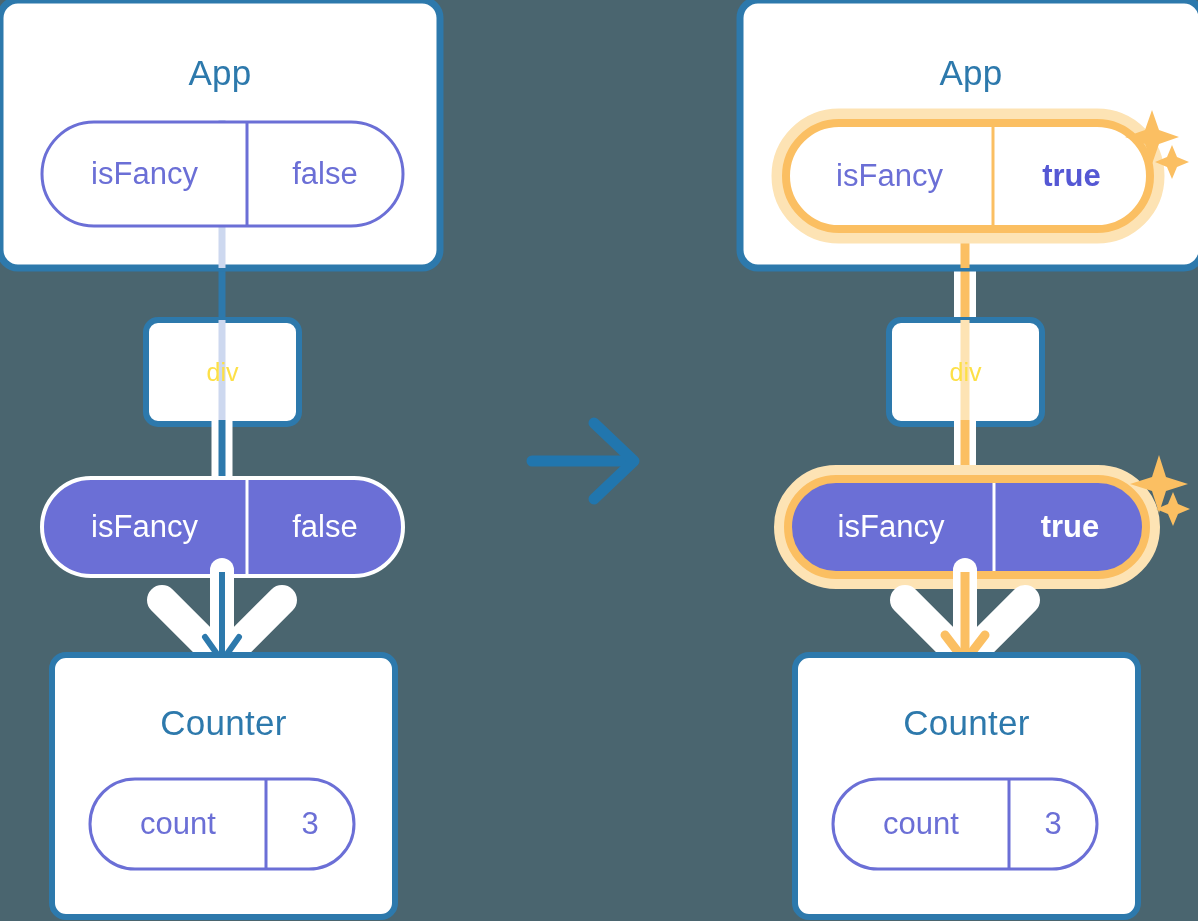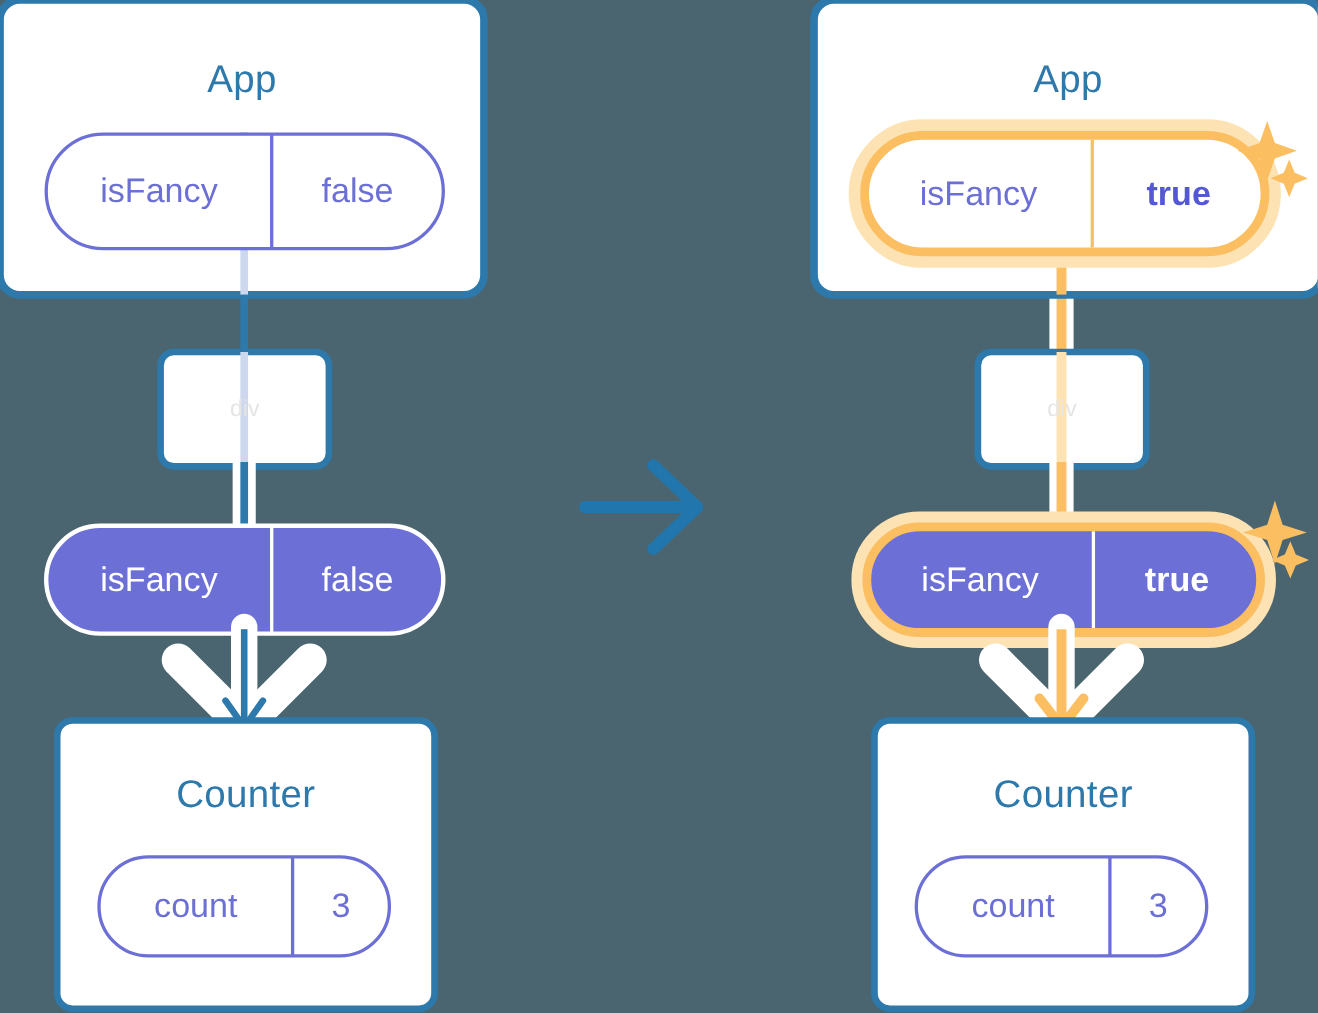--- a/index.html
+++ b/index.html
@@ -12,21 +12,21 @@
   }
   .stage{position:absolute;inset:0;width:1198px;height:651px;}
   .svgroot{position:absolute;left:0;top:0;width:1198px;height:921px;}
   .label{
     position:absolute;
     display:flex;align-items:center;justify-content:center;
     pointer-events:none;
     white-space:nowrap;
   }
   .title-text{color:#2d79ac;font-size:35px;letter-spacing:.3px;}
-  .div-text{color:#e5e5e5;font-size:21px;}
+  .div-text{color:#fde047;font-size:25px;}
   .pill-key-outline{color:#6b6fd6;font-size:31px;}
   .pill-val-outline{color:#6b6fd6;font-size:31px;}
   .pill-key-solid{color:#ffffff;font-size:31px;}
   .pill-val-solid{color:#ffffff;font-size:31px;font-weight:bold;}
   .pill-val-outline.bold{font-weight:bold;color:#5558d4;}
 </style>
 </head>
 <body>
 
 <div class="stage">

